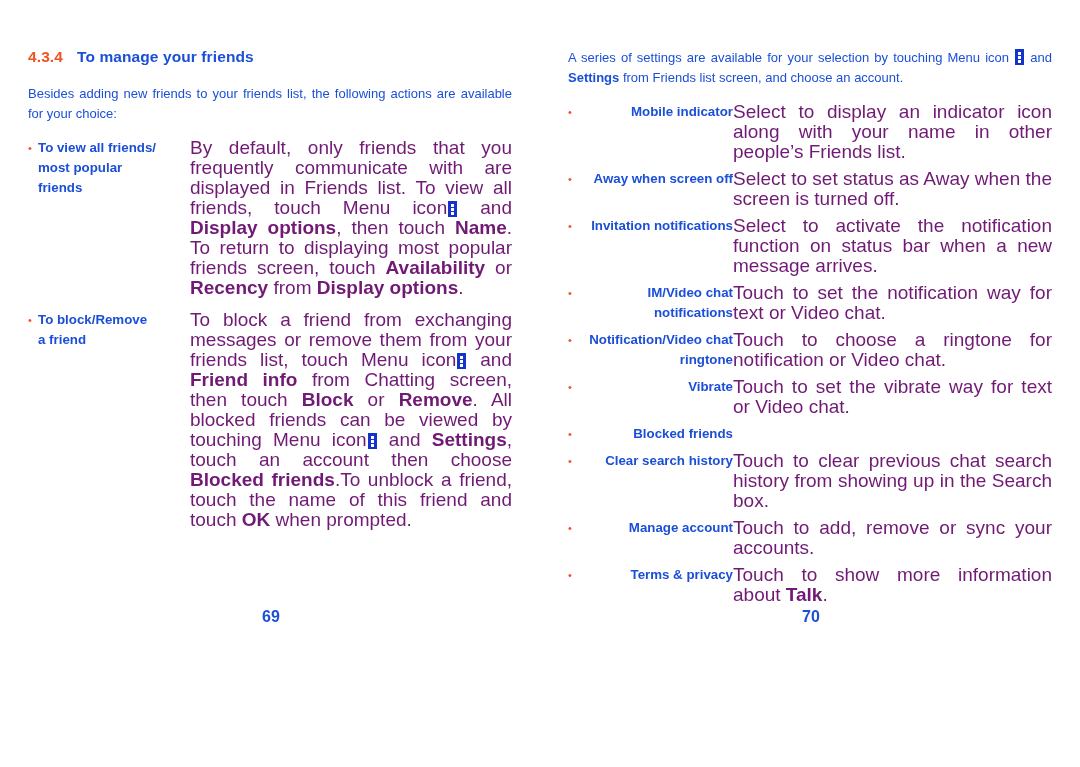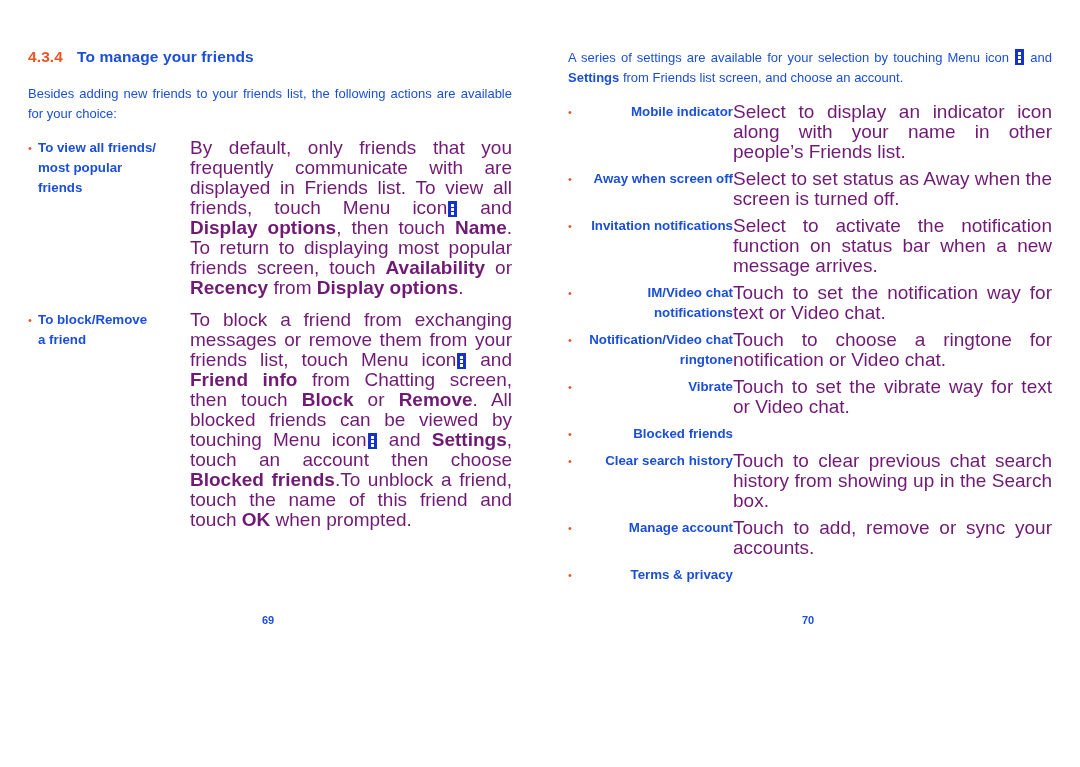--- a/index.html
+++ b/index.html
@@ -119,21 +119,21 @@
     display: block;
   }
   .menu-icon i:nth-child(1) { top: 2.5px; }
   .menu-icon i:nth-child(2) { top: 6.5px; }
   .menu-icon i:nth-child(3) { top: 10.5px; }
 
   
   .folio {
     position: absolute;
     bottom: 32px;
-    font-size: 11px;
+    font-size: 16px;
     font-weight: bold;
     color: #1b4fd8;
     text-align: center;
   }
   .page-left  .folio { left: 262px; }
   .page-right .folio { left: 262px; }
 </style>
 </head>
 <body>
 
@@ -259,19 +259,23 @@
 
       <div class="row">
         <span class="bullet">•</span>
         <div class="term">Manage account</div>
         <div class="desc">Touch to add, remove or sync your accounts.</div>
       </div>
 
       <div class="row">
         <span class="bullet">•</span>
         <div class="term">Terms &amp; privacy</div>
+        <div class="desc">
+          <span>Touch to show more information about</span>
+          <b>Talk</b><span>.</span>
+        </div>
       </div>
 
     </div>
   </div>
 
   <div class="folio">70</div>
 </div>
 
 </body></html>

